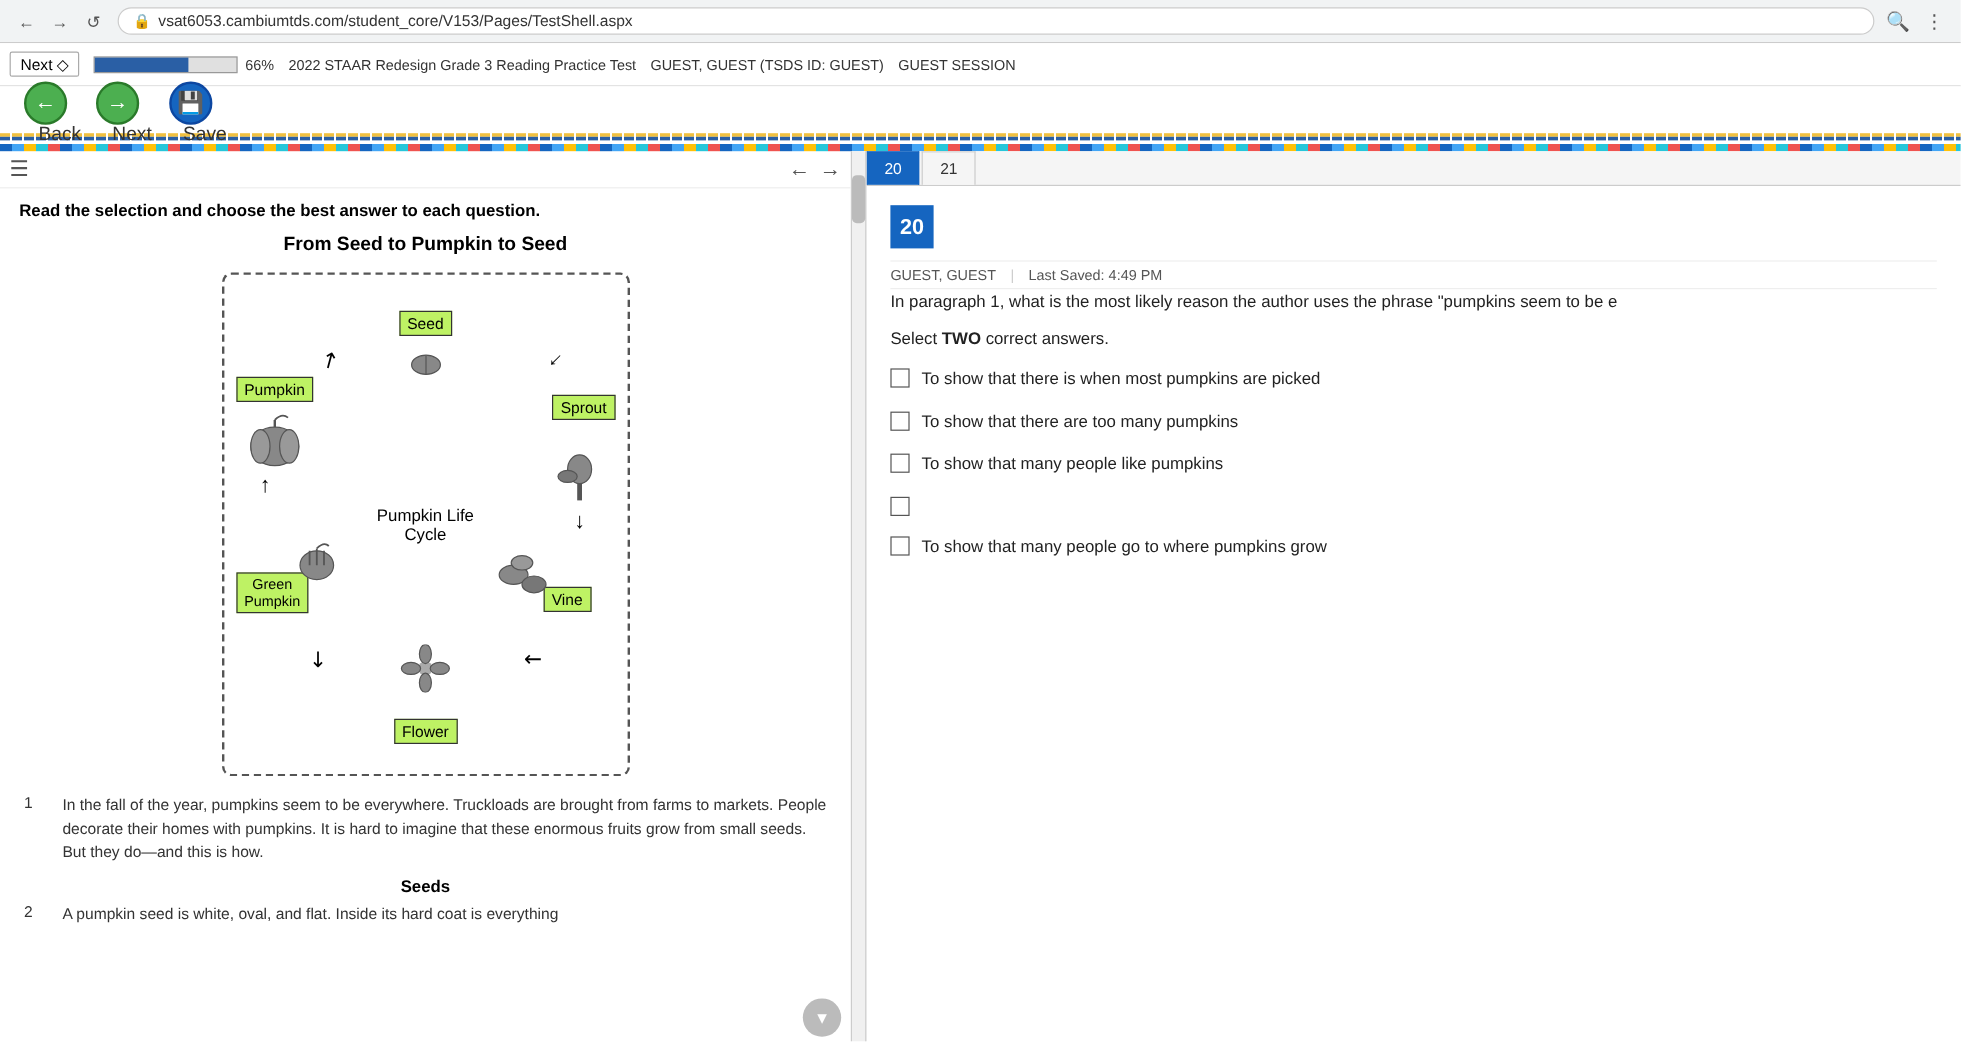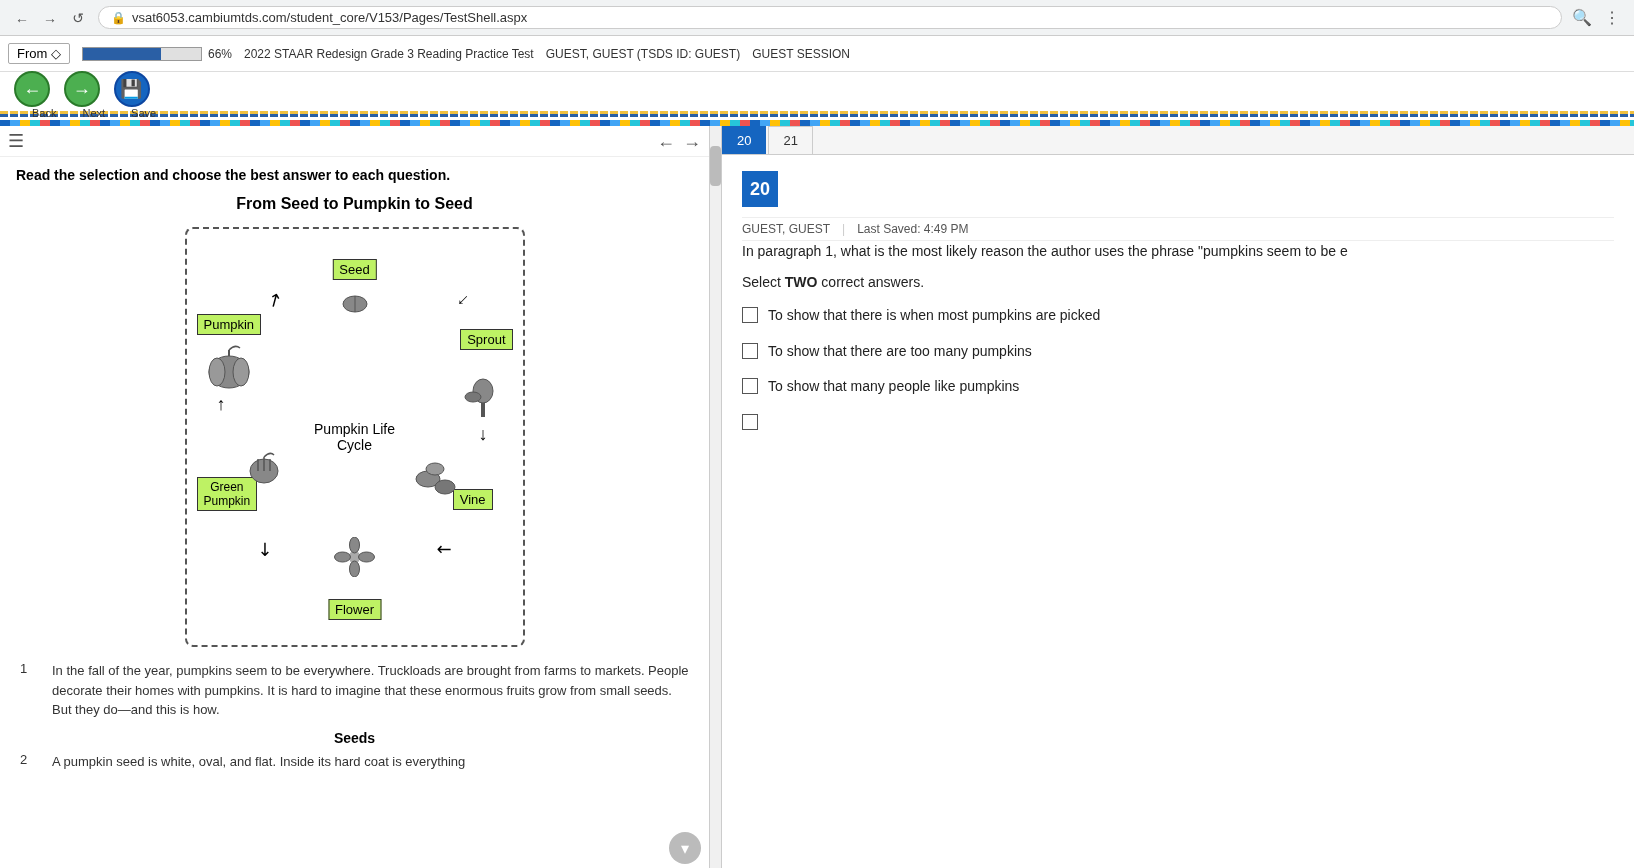--- a/index.html
+++ b/index.html
@@ -120,21 +120,21 @@
       background: #4caf50;
       color: white;
       font-size: 18px;
       cursor: pointer;
       display: flex;
       align-items: center;
       justify-content: center;
     }
     .nav-circle-btn.save { background: #1565c0; border-color: #0d47a1; }
     .nav-btn-label {
-      font-size: 11px;
+      font-size: 16px;
       color: #333;
       margin-left: 24px;
     }
 
     
     .deco-strip {
       height: 6px;
       background: repeating-linear-gradient(90deg,
         #1565c0 0px, #1565c0 10px,
         #42a5f5 10px, #42a5f5 20px,
@@ -386,21 +386,21 @@
     <span class="lock-icon">🔒</span>
     <span>vsat6053.cambiumtds.com/student_core/V153/Pages/TestShell.aspx</span>
   </div>
   <div class="browser-icons">
     <button class="browser-icon-btn">🔍</button>
     <button class="browser-icon-btn">⋮</button>
   </div>
 </div>
 
 <div class="toolbar">
-  <button class="items-btn">From ◇</button>
+  <button class="items-btn">Next ◇</button>
   <div class="progress-container">
     <div class="progress-bar-outer">
       <div class="progress-bar-inner" style="width: 66%;"></div>
     </div>
     <span class="toolbar-text">66%</span>
   </div>
   <span class="toolbar-text">2022 STAAR Redesign Grade 3 Reading Practice Test</span>
   <span class="toolbar-text">GUEST, GUEST (TSDS ID: GUEST)</span>
   <span class="toolbar-text">GUEST SESSION</span>
 </div>
@@ -577,17 +577,21 @@
           <div class="answer-checkbox"></div>
           <span class="answer-text">To show that there are too many pumpkins</span>
         </div>
         <div class="answer-option">
           <div class="answer-checkbox"></div>
           <span class="answer-text">To show that many people like pumpkins</span>
         </div>
         <div class="answer-option">
           <div class="answer-checkbox"></div>
         </div>
+        <div class="answer-option">
+          <div class="answer-checkbox"></div>
+          <span class="answer-text">To show that many people go to where pumpkins grow</span>
+        </div>
       </div>
     </div>
   </div>
 
 </div>
 
 </body></html>

